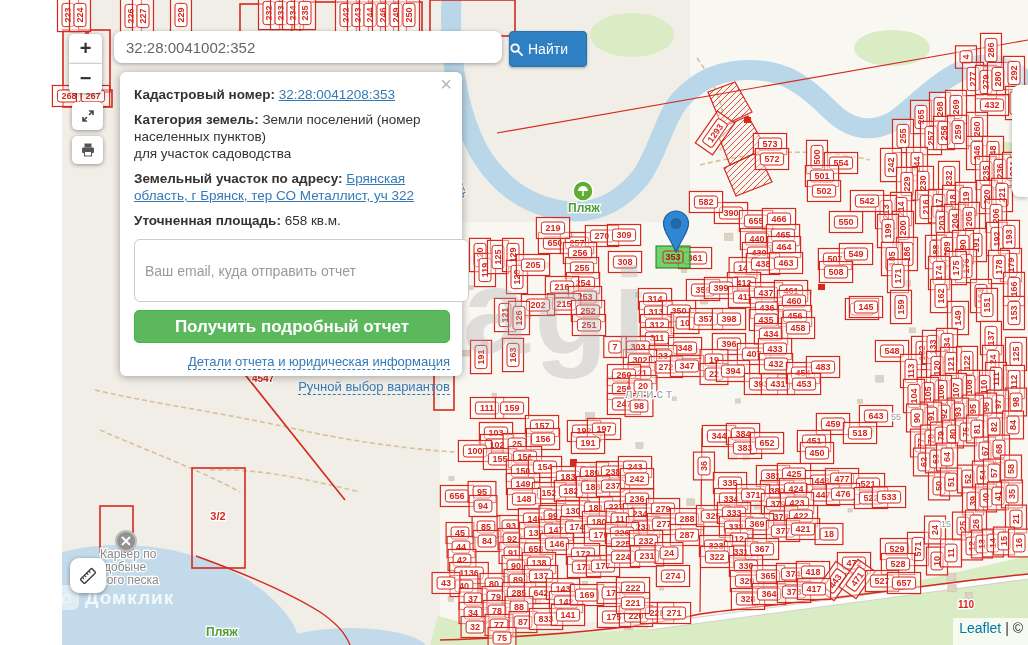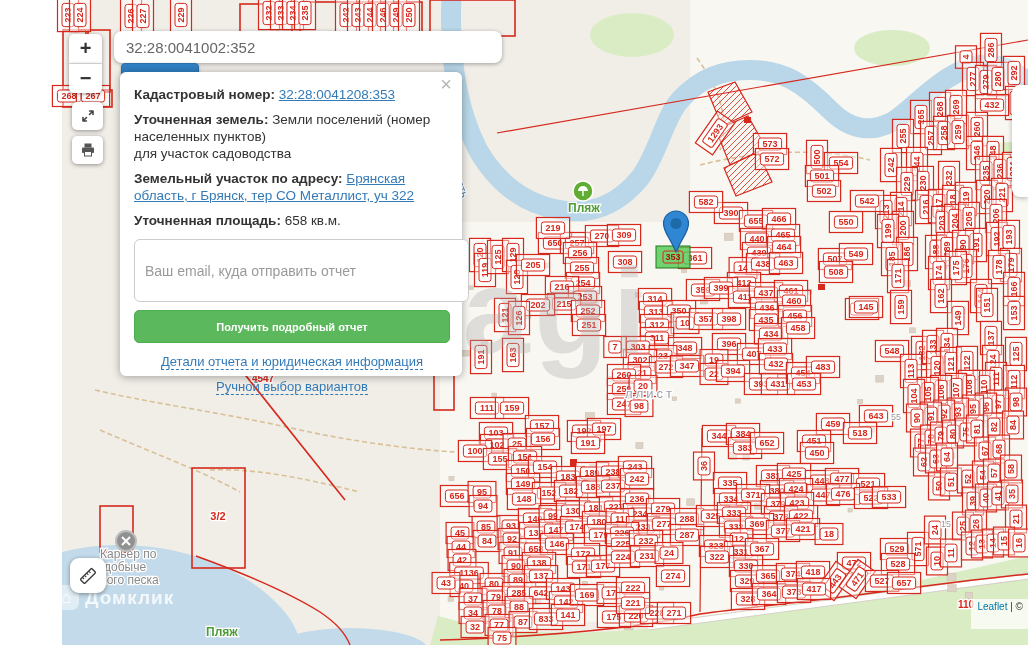--- a/index.html
+++ b/index.html
@@ -5,21 +5,21 @@
   html,body{margin:0;padding:0;background:#fff;width:1028px;height:645px;overflow:hidden;
     font-family:"Liberation Sans",sans-serif;}
   #stage{position:relative;width:1028px;height:645px;}
   #map-svg{position:absolute;left:0;top:0;z-index:1;}
   .wm-etagi{position:absolute;left:346px;top:242px;z-index:2;font-size:120px;font-weight:bold;
     color:rgba(170,170,170,.34);letter-spacing:5px;pointer-events:none;}
   .wm-dom{position:absolute;left:54px;top:585px;z-index:2;display:flex;align-items:center;gap:6px;pointer-events:none;}
   .wm-dom .logo{width:25px;height:25px;background:rgba(255,255,255,.5);border-radius:7px;
     display:flex;align-items:center;justify-content:center;color:rgba(255,255,255,.9);font-size:17px;}
   .wm-dom .txt{font-size:19px;font-weight:bold;color:rgba(255,255,255,.8);letter-spacing:1px;}
-  .searchbar{position:absolute;left:114px;top:31px;z-index:30;display:flex;flex-direction:column;}
+  .searchbar{position:absolute;left:114px;top:31px;z-index:30;display:flex;}
   .searchbar input{width:364px;height:32px;border:none;border-radius:8px;box-shadow:0 1px 4px rgba(0,0,0,.35);
     padding:0 12px;font-size:15px;color:#666;font-family:"Liberation Sans",sans-serif;outline:none;}
   .btn-find{margin-left:7px;width:76px;height:34px;background:#2f80c3;border:1px solid #2a72ae;border-radius:4px;
     color:#fff;font-size:14px;display:flex;align-items:center;justify-content:flex-start;gap:5px;cursor:pointer;
     box-shadow:0 1px 3px rgba(0,0,0,.3);}
   .ctl{position:absolute;background:#fff;box-shadow:0 1px 4px rgba(0,0,0,.4);display:flex;align-items:center;
     justify-content:center;cursor:pointer;z-index:30;color:#333;}
   #zin{left:69px;top:34px;width:33px;height:29px;border-radius:5px 5px 0 0;border-bottom:1px solid #e3e3e3;
     font-size:20px;font-weight:bold;}
   #zout{left:69px;top:64px;width:33px;height:29px;border-radius:0 0 5px 5px;font-size:20px;font-weight:bold;}
@@ -30,27 +30,27 @@
     box-shadow:0 1px 8px rgba(0,0,0,.35);z-index:30;padding:12px 12px 0 14px;box-sizing:border-box;
     font-size:13.5px;color:#333;line-height:17px;}
   .panel b{font-weight:bold;}
   .panel a{color:#337ab7;text-decoration:underline;cursor:pointer;}
   .prow{margin-top:8px;}
   .panel .close{position:absolute;right:10px;top:4px;font-size:20px;color:#b5b5b5;cursor:pointer;}
   .email{margin-top:10px;width:313px;height:29px;border:1px solid #ccc;border-radius:6px;padding:16px 10px;
     font-size:14px;color:#555;font-family:"Liberation Sans",sans-serif;outline:none;}
   .email::placeholder{color:#9a9a9a;}
   .getreport{margin-top:8px;width:316px;height:33px;background:#5cb85c;border:1px solid #4cae4c;border-radius:5px;
-    color:#fff;font-size:11px;font-weight:bold;cursor:pointer;font-family:"Liberation Sans",sans-serif;}
-  .plink{text-align:center;margin-top:10px;font-size:13px;}
+    color:#fff;font-size:17px;font-weight:bold;cursor:pointer;font-family:"Liberation Sans",sans-serif;}
+  .plink{text-align:right;margin-top:10px;font-size:13px;}
   .plink span{color:#337ab7;border-bottom:1px dashed #337ab7;cursor:pointer;}
   .pill{position:absolute;left:78px;top:605px;height:23px;line-height:23px;padding:0 11px;background:#fff;
     border-radius:4px;box-shadow:0 1px 4px rgba(0,0,0,.35);font-size:13.5px;color:#4a4a4a;z-index:30;cursor:pointer;}
-  .attrib{position:absolute;right:0;bottom:16px;background:rgba(255,255,255,.75);padding:2px 5px 17px 6px;
-    font-size:10px;z-index:25;}
+  .attrib{position:absolute;right:0;bottom:0;background:rgba(255,255,255,.75);padding:2px 5px 9px 6px;
+    font-size:14px;z-index:25;}
   .attrib .lf{color:#0078A8;cursor:pointer;}
   .attrib .rest{color:#333;}
   .offpanel{position:absolute;left:1012px;top:85px;width:16px;height:112px;background:#fff;
     border-radius:8px 0 0 8px;box-shadow:0 1px 5px rgba(0,0,0,.3);z-index:28;}
 </style>
 </head>
 <body>
 
 <div id="stage">
   <svg id="map-svg" width="1028" height="645" viewBox="0 0 1028 645">
@@ -2196,21 +2196,21 @@
     </div>
   </div>
 
   <div class="panel">
     <span class="close">×</span>
     <div class="prow" style="margin-top:2px">
       <b>Кадастровый номер:</b>
       <a>32:28:0041208:353</a>
     </div>
     <div class="prow">
-      <b>Уточненная земель:</b>
+      <b>Категория земель:</b>
       <span>Земли поселений (номер</span><br>
       <span>населенных пунктов)</span><br>
       <span>для участок садоводства</span>
     </div>
     <div class="prow">
       <b>Земельный участок по адресу:</b>
       <a>Брянская область, г Брянск, тер СО Металлист, уч 322</a>
     </div>
     <div class="prow">
       <b>Уточненная площадь:</b>

